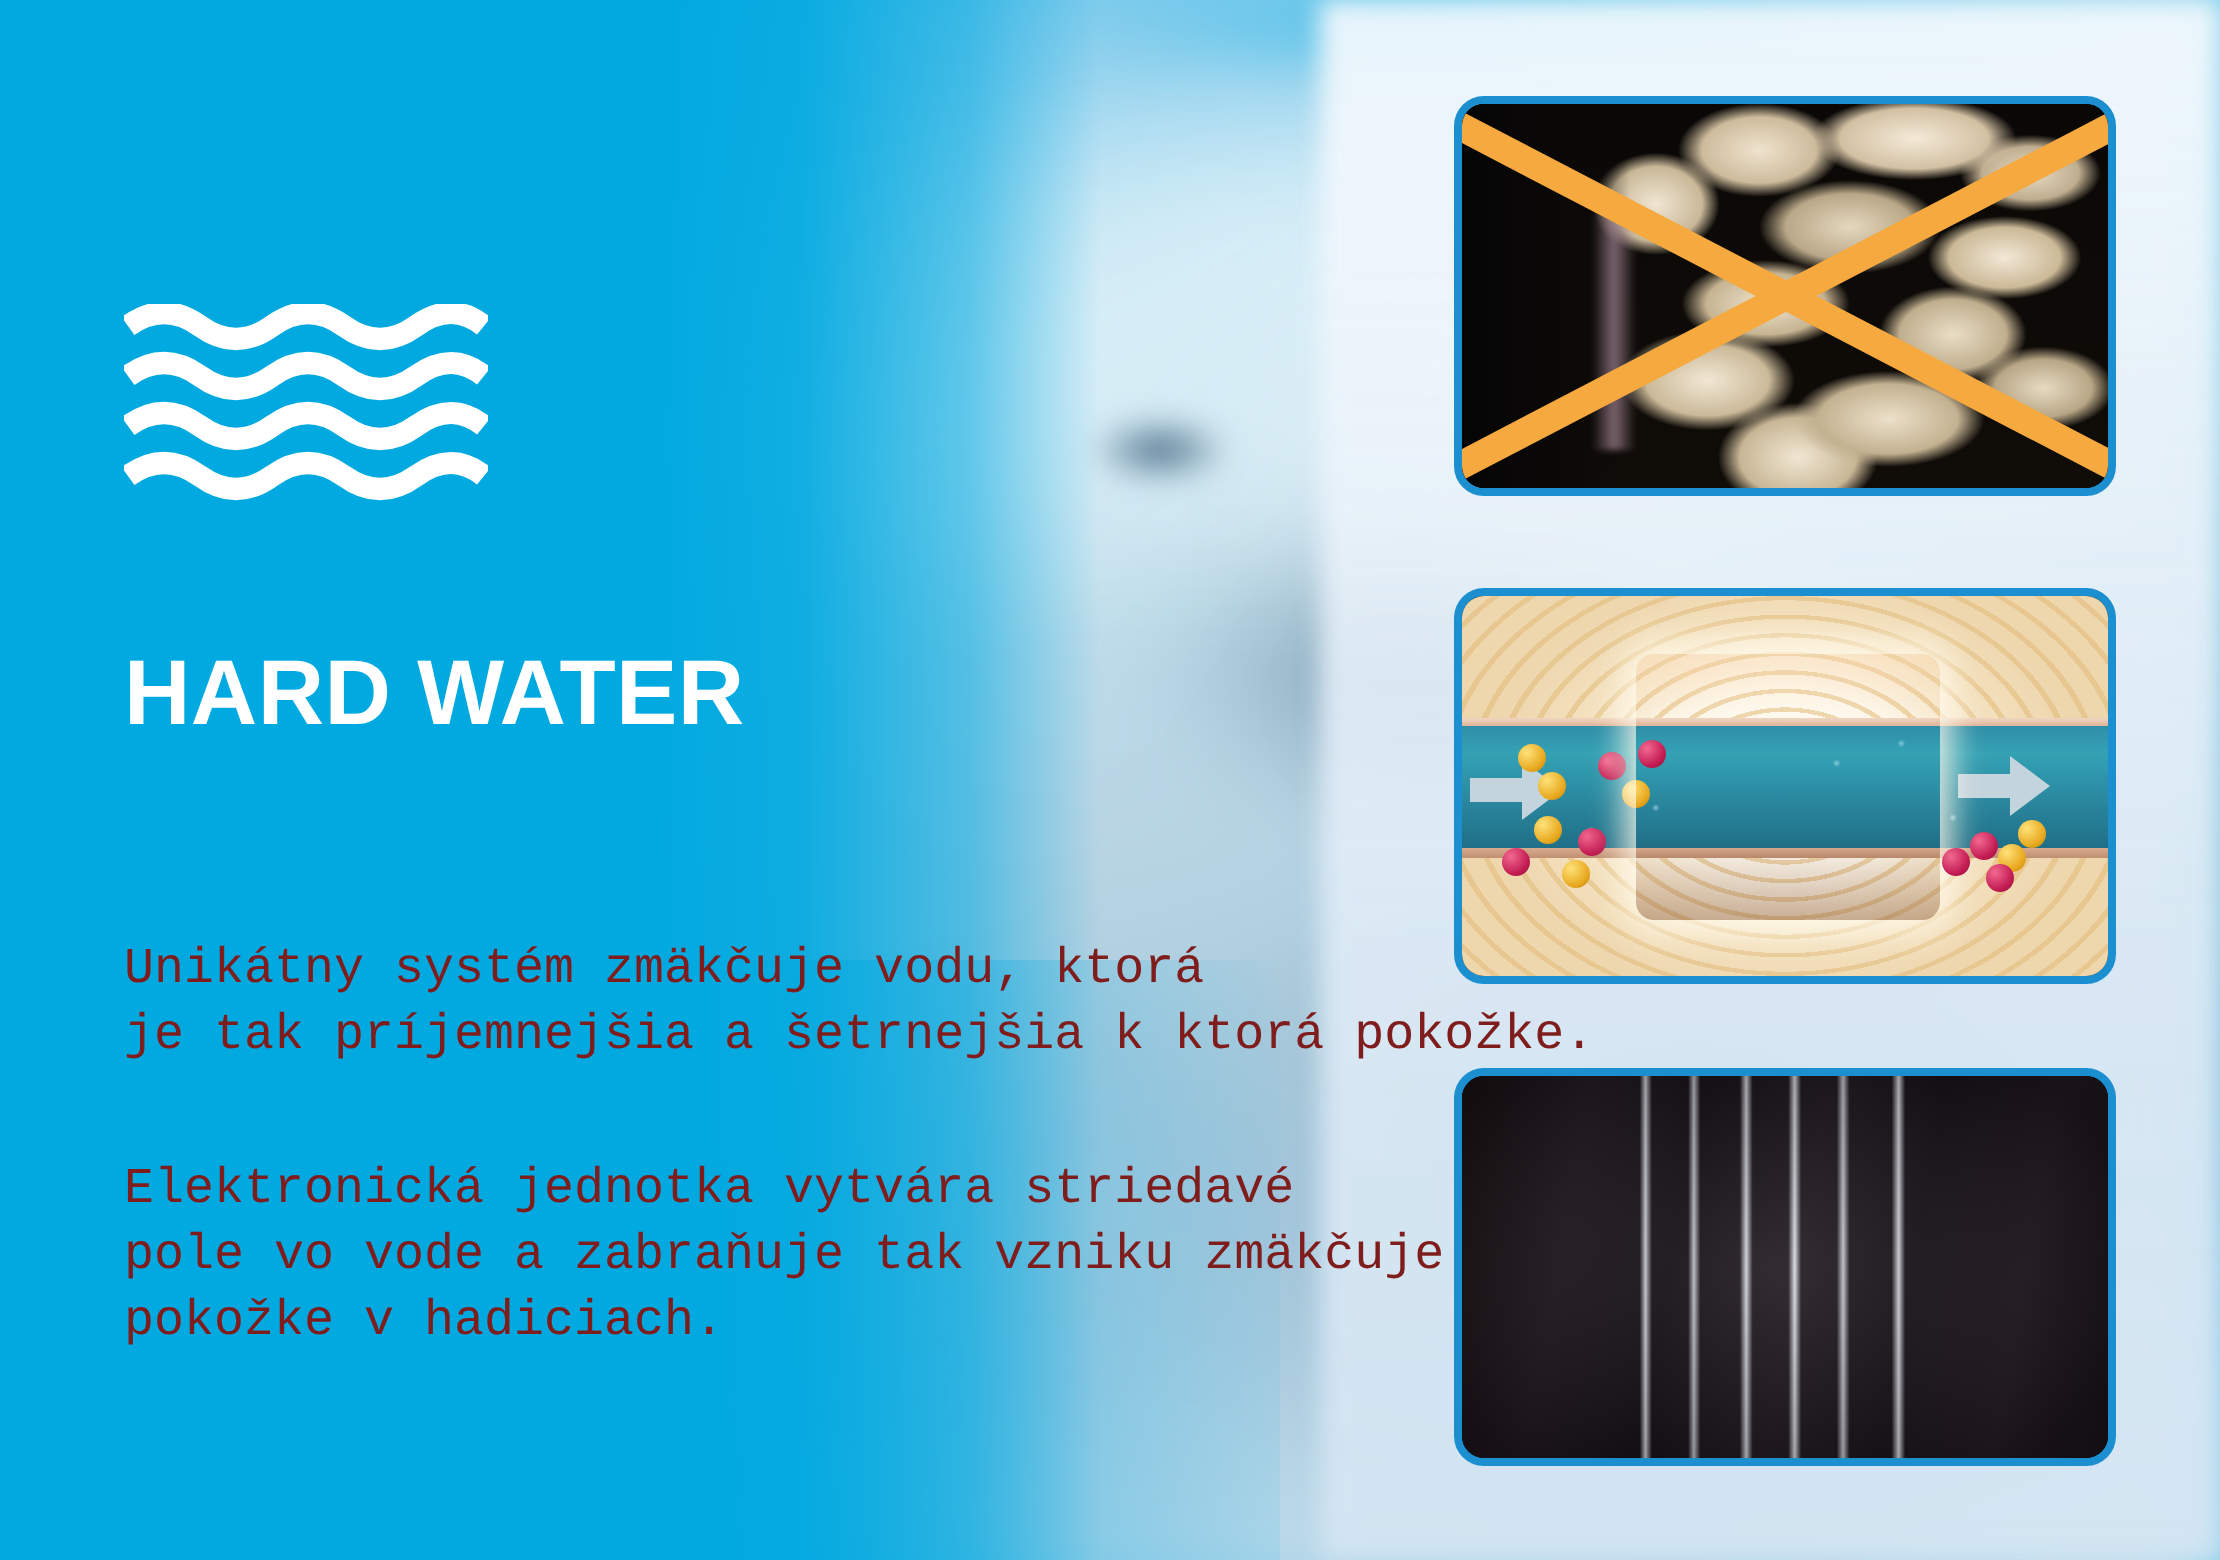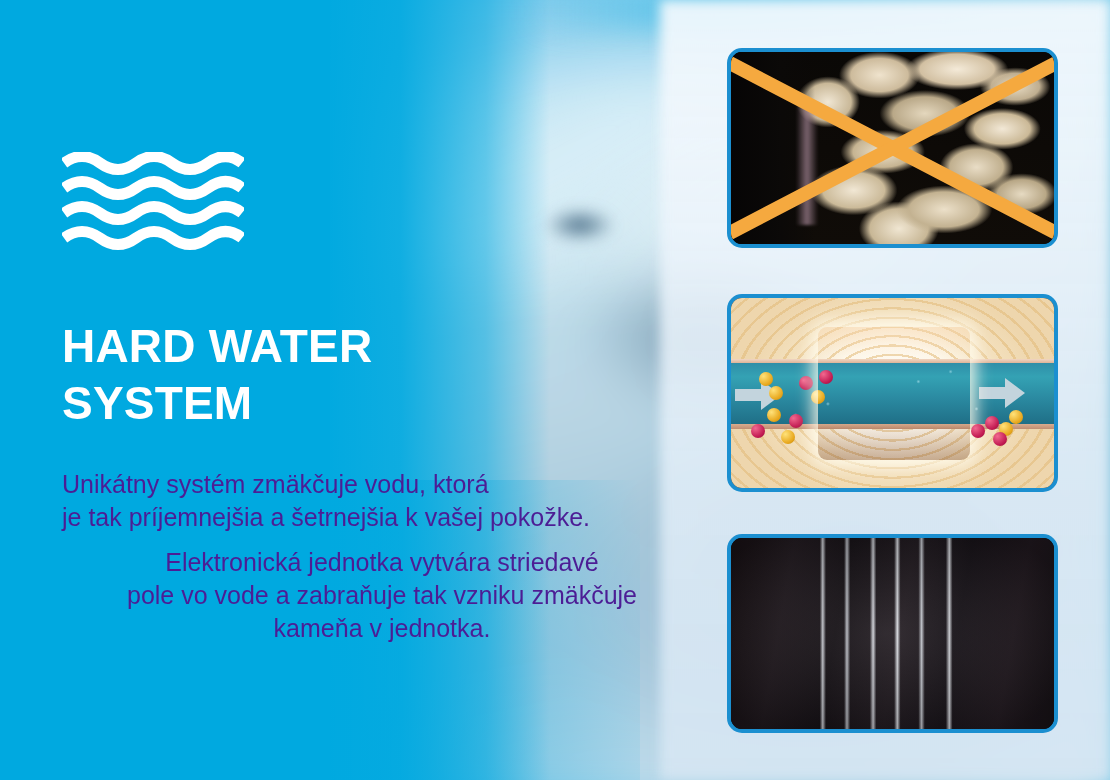--- a/index.html
+++ b/index.html
@@ -84,24 +84,24 @@
 
   .headline{
     position:absolute;left:62px;top:318px;width:560px;
     color:#ffffff;font-weight:bold;font-size:46px;line-height:57px;
     letter-spacing:.2px;
   }
   .headline .l2{display:block;}
 
   .para{
     position:absolute;left:62px;width:640px;
-    color:#4c1d95;font-size:25px;line-height:33px;font-weight:normal;
+    color:#7f1d1d;font-size:25px;line-height:33px;font-weight:normal;font-family:Liberation Mono, monospace;
   }
   .para.p1{top:468px;}
-  .para.p2{top:546px;text-align:center;}
+  .para.p2{top:578px;}
   .para span{display:block;white-space:pre;}
 
   
   .panel{
     position:absolute;left:727px;width:331px;
     border:4px solid #1b8fd0;border-radius:15px;
     box-sizing:border-box;overflow:hidden;
     background:#000;
   }
   #panel-scale{top:48px;height:200px;}
@@ -231,32 +231,31 @@
           <path d="M2 11 q18 -13 36 0 q18 13 36 0 q18 -13 36 0 q18 13 36 0 q18 -13 34 0"></path>
           <path d="M2 36 q18 -13 36 0 q18 13 36 0 q18 -13 36 0 q18 13 36 0 q18 -13 34 0"></path>
           <path d="M2 61 q18 -13 36 0 q18 13 36 0 q18 -13 36 0 q18 13 36 0 q18 -13 34 0"></path>
           <path d="M2 86 q18 -13 36 0 q18 13 36 0 q18 -13 36 0 q18 13 36 0 q18 -13 34 0"></path>
         </g>
       </svg>
     </div>
 
     <div class="headline">
       <span class="l1">HARD WATER</span>
-      <span class="l2">SYSTEM</span>
     </div>
 
     <div class="para p1">
       <span>Unikátny systém zmäkčuje vodu, ktorá</span>
-      <span>je tak príjemnejšia a šetrnejšia k vašej pokožke.</span>
+      <span>je tak príjemnejšia a šetrnejšia k ktorá pokožke.</span>
     </div>
 
     <div class="para p2">
       <span>Elektronická jednotka vytvára striedavé</span>
       <span>pole vo vode a zabraňuje tak vzniku zmäkčuje</span>
-      <span>kameňa v jednotka.</span>
+      <span>pokožke v hadiciach.</span>
     </div>
 
   </div>
 
   <div class="panel" id="panel-scale">
     <div class="pinner">
       <div class="scale-photo"></div>
       <div class="scale-dark"></div>
       <div class="scale-streak"></div>
       <div class="xmark">

